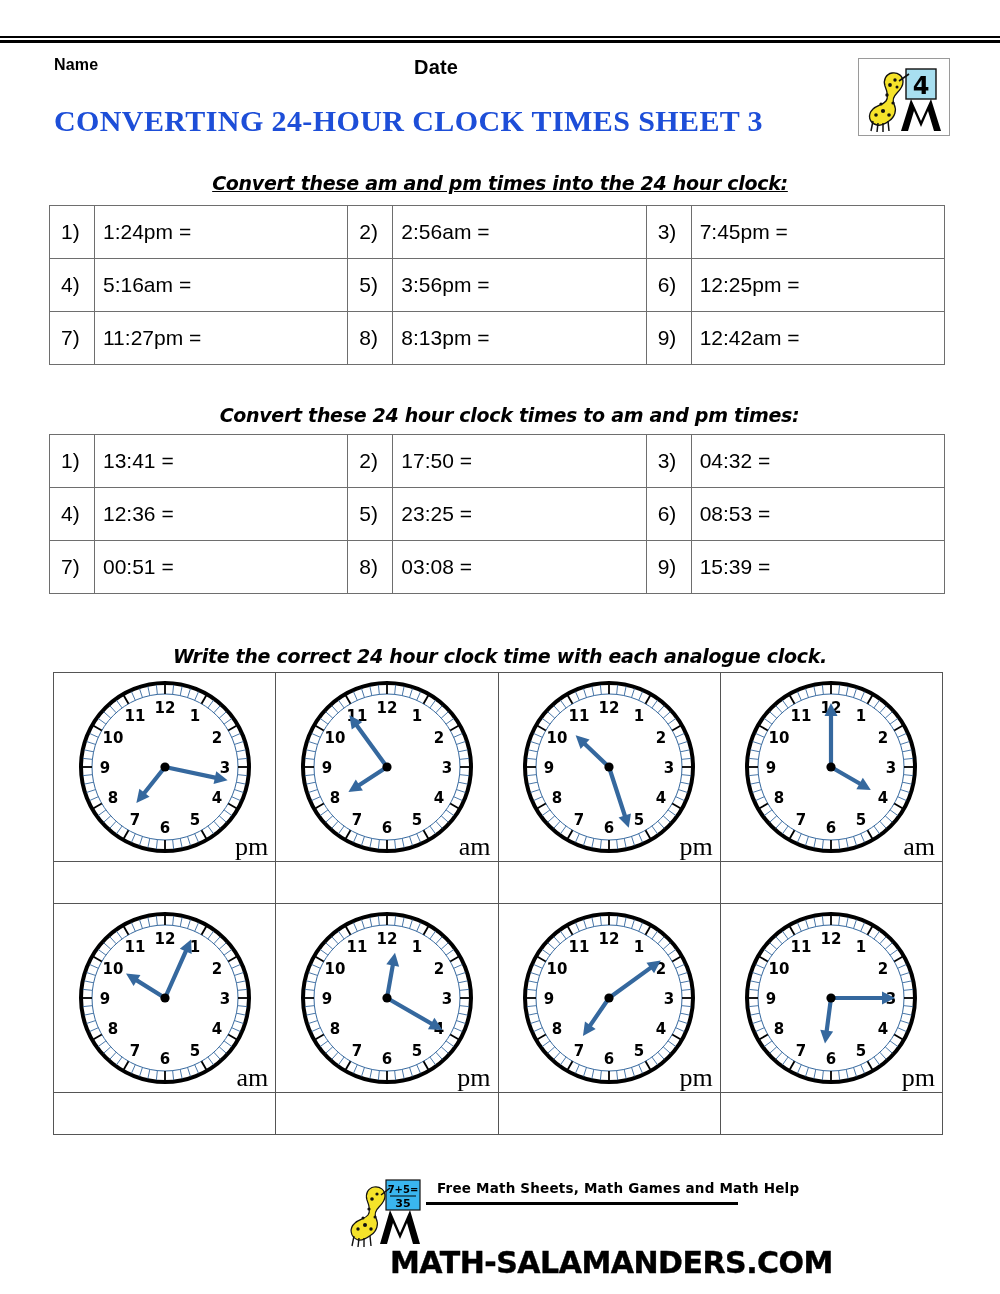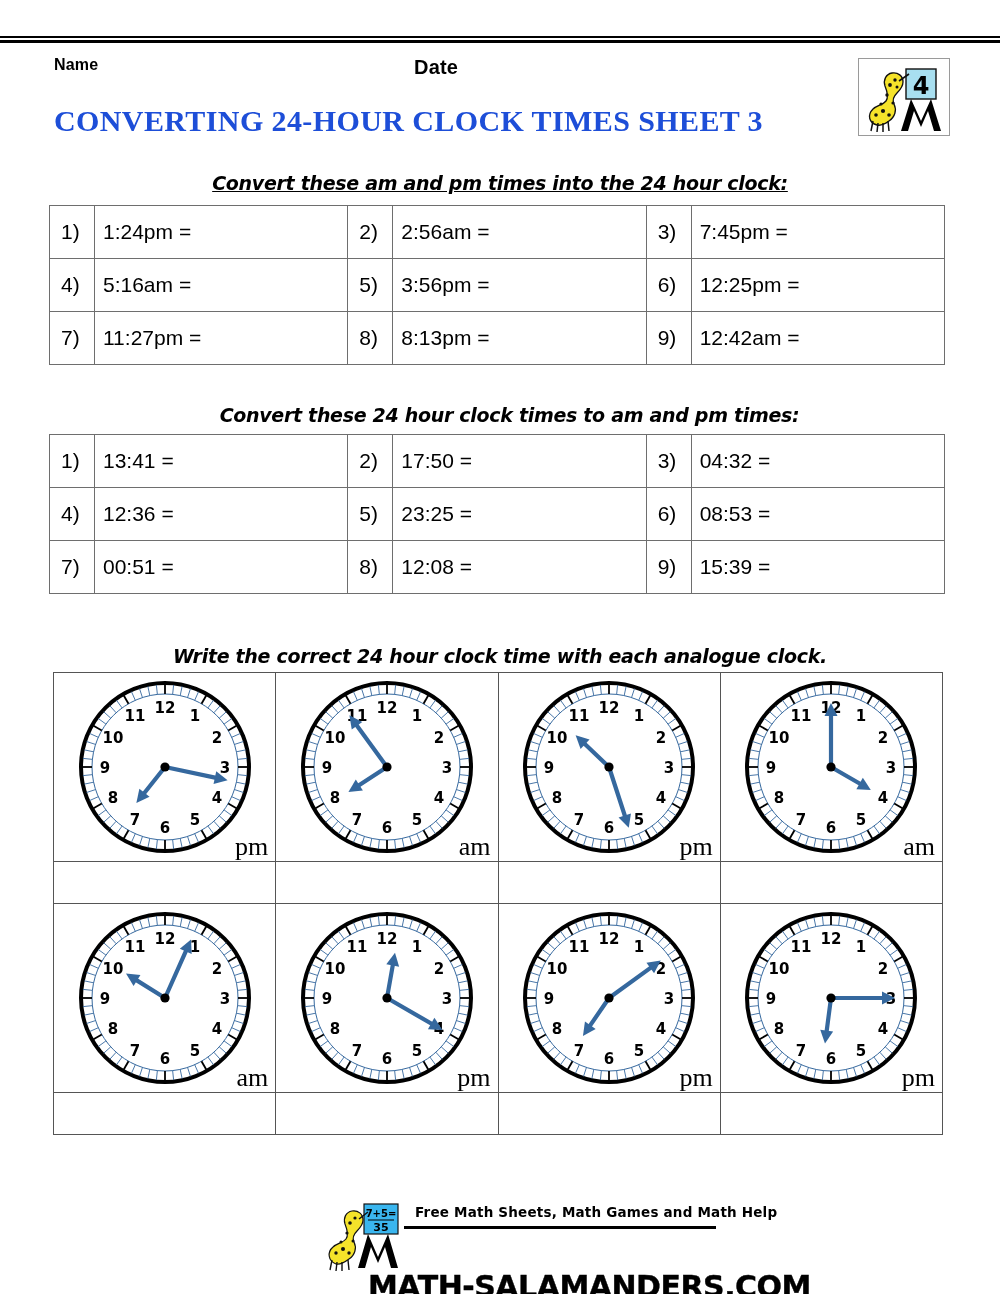--- a/index.html
+++ b/index.html
@@ -71,21 +71,21 @@
   .clockwrap { position:relative; width:100%; height:188px; }
   .ampm {
     position:absolute; right:7px; bottom:1px;
     font-size:26px; font-family:Liberation Serif, serif;
     line-height:1;
     margin-left:20px;
   }
   svg.clock { position:absolute; left:50%; top:50%; transform:translate(-50%,-50%); display:block; }
 
   
-  .footer { position:absolute; left:0; top:1198px; width:1000px; height:80px; }
+  .footer { position:absolute; left:0; top:1174px; width:1000px; height:80px;padding-left:22px; }
   .footer .fwrap { position:relative; width:100%; height:80px; }
   .foot-tag {
     position:absolute; left:415px; top:6px;
     font-size:13.5px; font-weight:700; letter-spacing:.2px;
     font-family:"DejaVu Sans", sans-serif;
   }
   .foot-rule { position:absolute; left:404px; top:28px; width:312px; height:3px; background:#000; }
   .foot-brand {
     position:absolute; left:368px; top:31px;
     font-size:30px; font-weight:700; letter-spacing:-.5px;
@@ -185,21 +185,21 @@
         <td class="val">12:36 =</td>
         <td class="num">5)</td>
         <td class="val">23:25 =</td>
         <td class="num">6)</td>
         <td class="val">08:53 =</td>
       </tr>
       <tr>
         <td class="num">7)</td>
         <td class="val">00:51 =</td>
         <td class="num">8)</td>
-        <td class="val">12:08 =</td>
+        <td class="val">03:08 =</td>
         <td class="num">9)</td>
         <td class="val">15:39 =</td>
       </tr>
     </tbody>
   </table>
 
   <div class="instr i3">Write the correct 24 hour clock time with each analogue clock.</div>
   <table class="ctab">
     <tbody>
       <tr>

